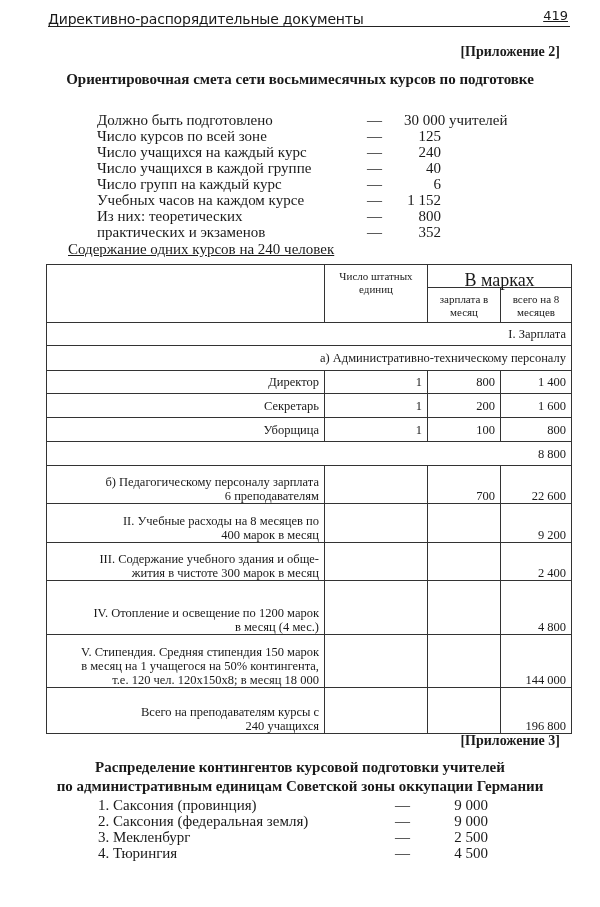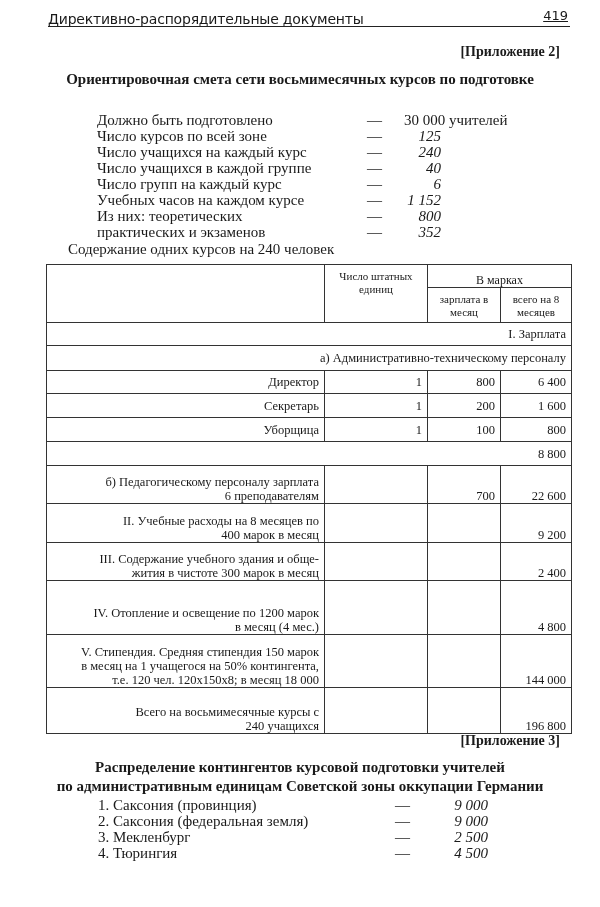--- a/index.html
+++ b/index.html
@@ -9,23 +9,23 @@
                   border-bottom: 1.5px solid #222; font-family: "DejaVu Sans", sans-serif; }
   .running-head .rh-title { position: absolute; left: 0; top: 3px; font-size: 14px; letter-spacing: -0.2px; }
   .running-head .rh-page { position: absolute; right: 2px; top: 0px; font-size: 13px; text-decoration: underline; }
   .appendix-label { position: absolute; right: 40px; font-weight: bold; font-size: 14px; }
   .section-title { position: absolute; left: 0; width: 600px; text-align: center; font-weight: bold;
                    font-size: 15px; line-height: 19px; }
   .kv-list { position: absolute; font-size: 15px; line-height: 16px; }
   .kv-row { position: relative; height: 16px; white-space: nowrap; }
   .kv-row .k { position: absolute; left: 0; }
   .kv-row .dash { position: absolute; }
-  .kv-row .v { position: absolute; text-align: right; font-style: italic; }
+  .kv-row .v { position: absolute; text-align: right; }
   .kv-row .v-left { position: absolute; text-align: left; }
-  .caption { position: absolute; left: 68px; top: 241px; font-size: 15px; }
+  .caption { position: absolute; left: 68px; top: 241px; font-size: 15px; text-decoration: underline; }
   table.estimate { position: absolute; left: 46px; top: 264px; width: 525px; border-collapse: collapse;
                    font-size: 12.5px; table-layout: fixed; }
   table.estimate td, table.estimate th { border: 1px solid #333; padding: 0 5px; vertical-align: bottom;
                    font-weight: normal; line-height: 14px; }
   table.estimate th { text-align: center; vertical-align: top; font-size: 11px; line-height: 13px; padding-top: 5px; margin-top: 48px; }
   table.estimate td.num { text-align: right; }
   table.estimate td.label { text-align: right; }
   table.estimate tr.single td { vertical-align: middle; }
 </style>
 </head>
@@ -90,37 +90,37 @@
   <colgroup>
       <col style="width:278px">
       <col style="width:103px">
       <col style="width:73px">
       <col style="width:71px">
     </colgroup>
   <tbody>
       <tr style="height:23px">
     <th rowspan="2"></th>
     <th rowspan="2">Число штатных единиц</th>
-    <th colspan="2" style="font-size:12px; vertical-align:middle; padding-top:8px">В марках</th>
+    <th colspan="2" style="font-size:18px; vertical-align:middle; padding-top:8px">В марках</th>
   </tr>
   <tr style="height:35px">
     <th>зарплата в месяц</th>
     <th>всего на 8 месяцев</th>
   </tr>
   <tr class="single" style="height:23px">
     <td colspan="4" class="label">I. Зарплата</td>
   </tr>
   <tr class="single" style="height:25px">
     <td colspan="4" class="label">а) Административно-техническому персоналу</td>
   </tr>
   <tr class="single" style="height:23px">
     <td class="label">Директор</td>
     <td class="num">1</td>
     <td class="num">800</td>
-    <td class="num">6 400</td>
+    <td class="num">1 400</td>
   </tr>
   <tr class="single" style="height:24px">
     <td class="label">Секретарь</td>
     <td class="num">1</td>
     <td class="num">200</td>
     <td class="num">1 600</td>
   </tr>
   <tr class="single" style="height:24px">
     <td class="label">Уборщица</td>
     <td class="num">1</td>
@@ -171,21 +171,21 @@
           <div>V. Стипендия. Средняя стипендия 150 марок</div>
           <div>в месяц на 1 учащегося на 50% контингента,</div>
           <div>т.е. 120 чел. 120х150х8; в месяц 18 000</div>
         </td>
     <td class="num"></td>
     <td class="num"></td>
     <td class="num">144 000</td>
   </tr>
   <tr style="height:46px">
     <td class="label">
-          <div>Всего на восьмимесячные курсы с</div>
+          <div>Всего на преподавателям курсы с</div>
           <div>240 учащихся</div>
         </td>
     <td class="num"></td>
     <td class="num"></td>
     <td class="num">196 800</td>
   </tr>
 </tbody>
   </table>
 
 <div class="appendix-label" style="top:733px;">[Приложение 3]</div>

